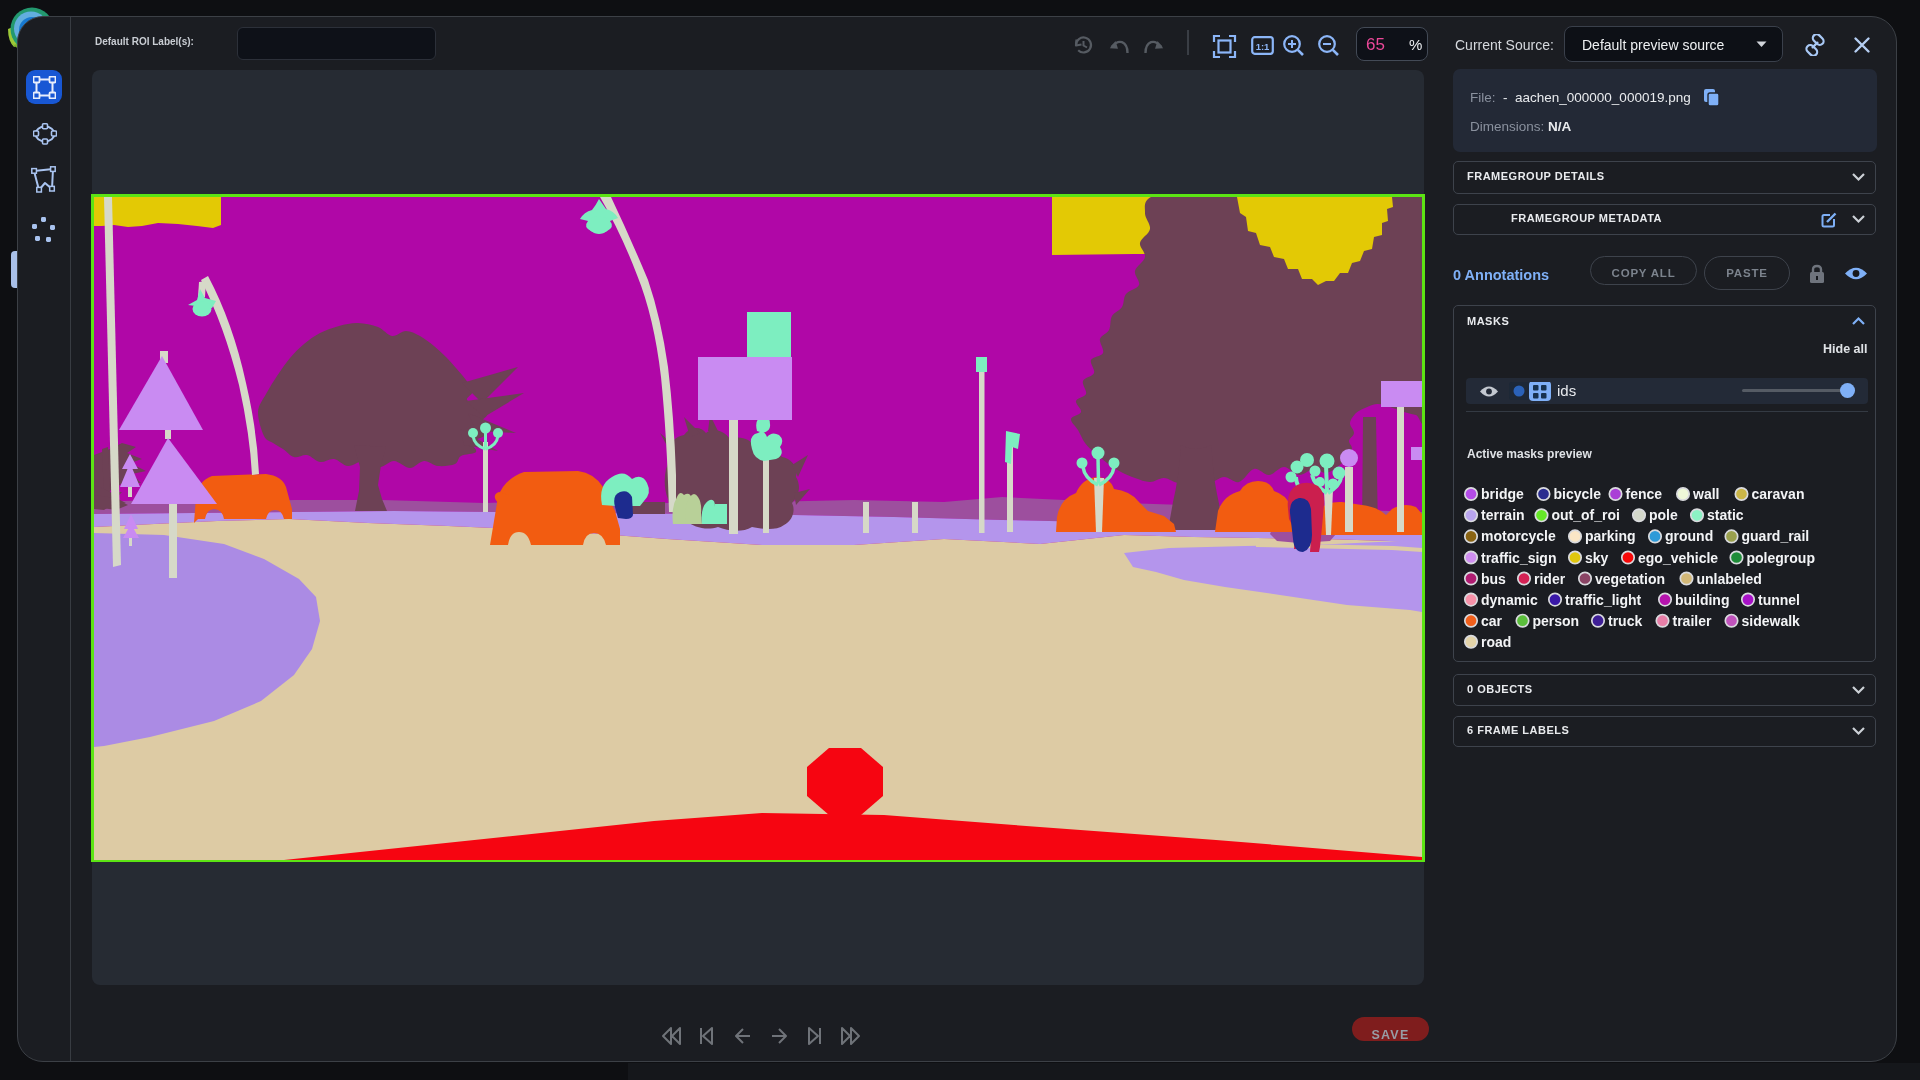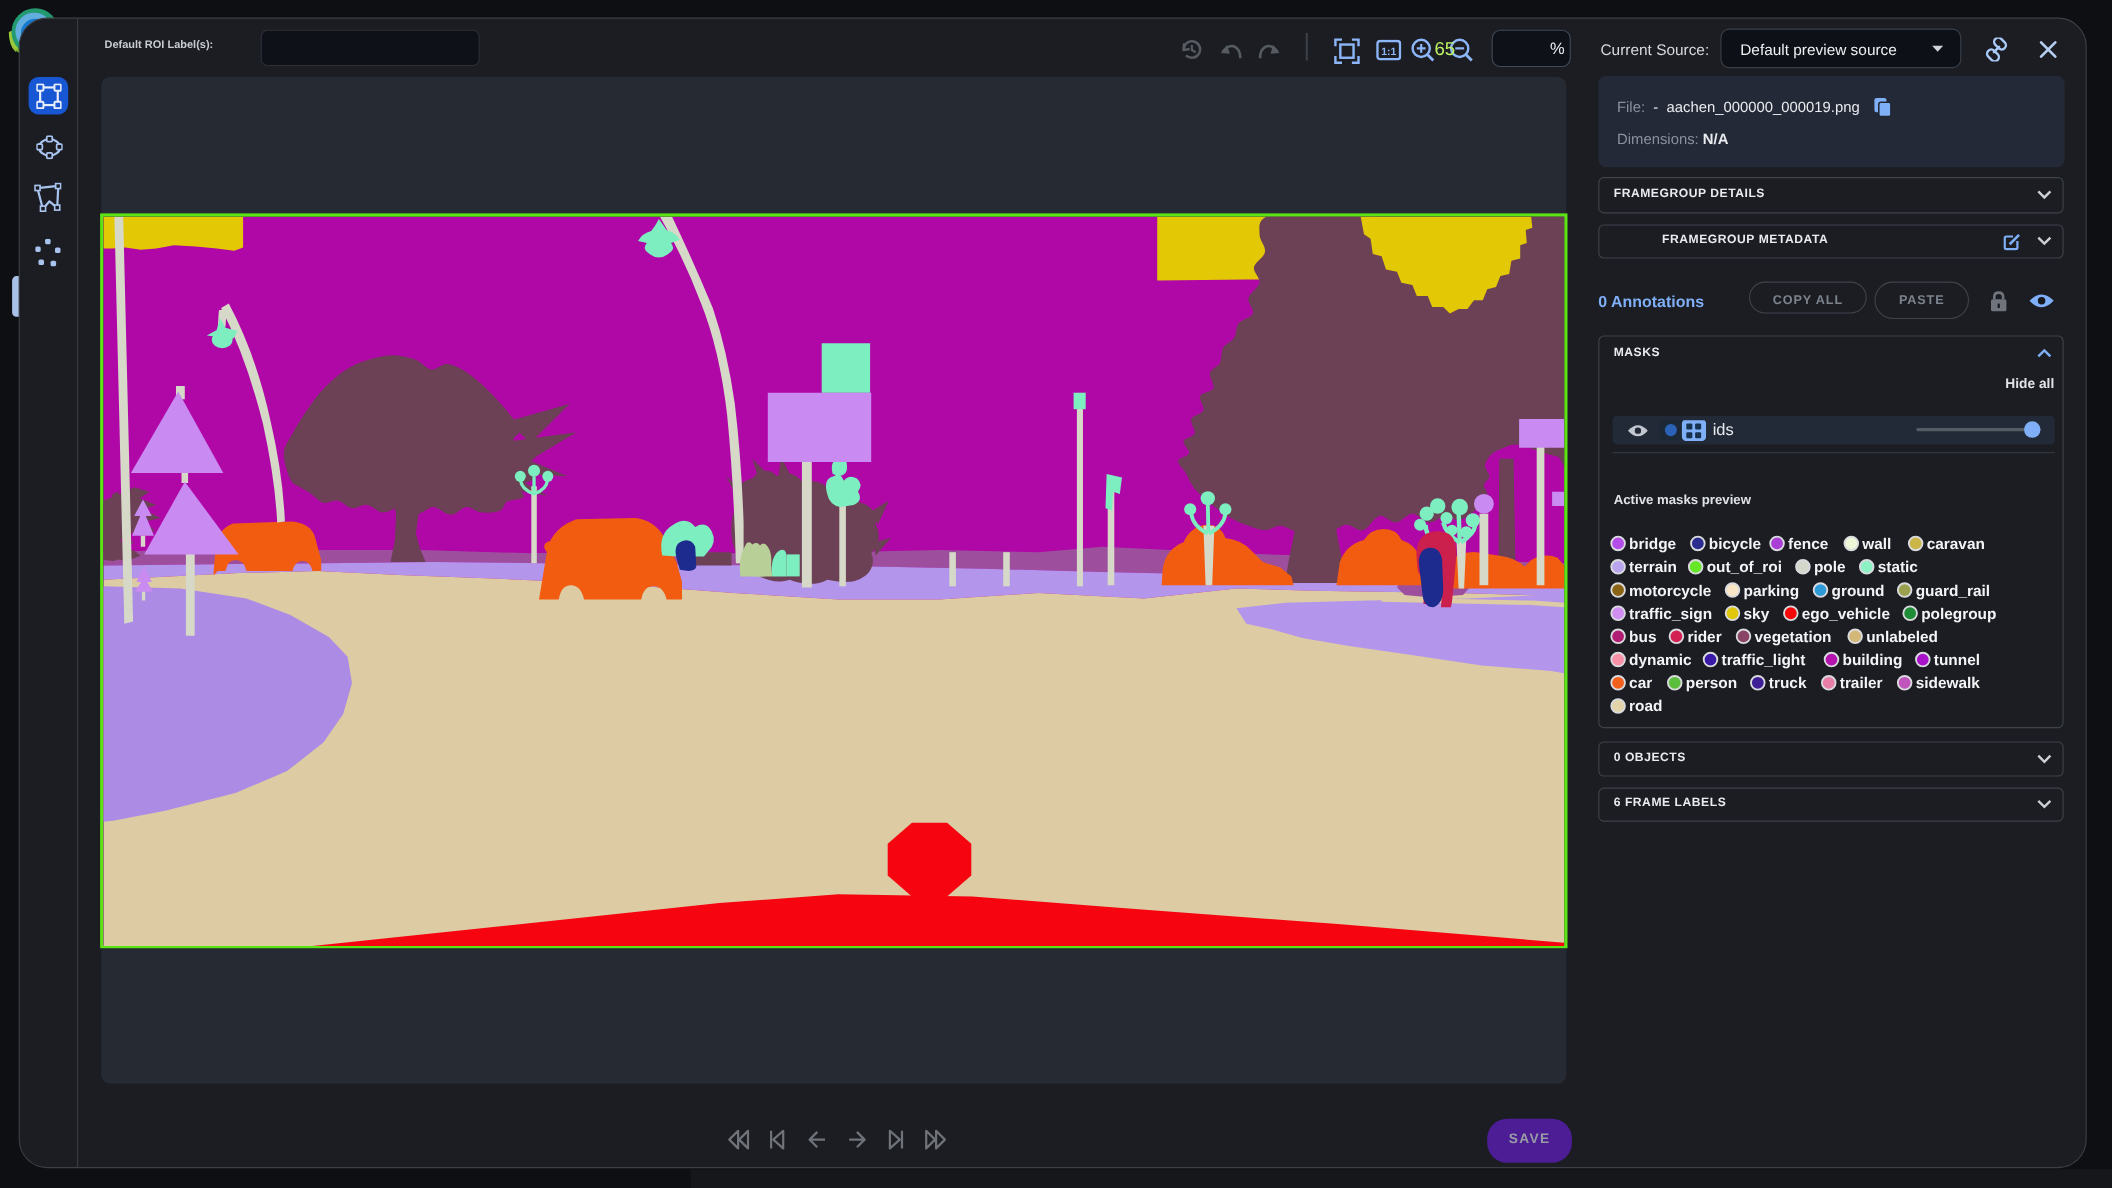--- a/index.html
+++ b/index.html
@@ -101,21 +101,21 @@
   <circle cx="10" cy="10" r="7.8" fill="none" stroke="#8cb6f8" stroke-width="2.2"></circle>
   <path d="M15.8,15.8 L21,21" stroke="#8cb6f8" stroke-width="2.6"></path>
   <path d="M6,10 L14,10 M10,6 L10,14" stroke="#8cb6f8" stroke-width="2"></path>
 </svg>
 <svg class="abs" style="left:1317px;top:34px" width="23" height="24" viewBox="0 0 23 24">
   <circle cx="10" cy="10" r="7.8" fill="none" stroke="#8cb6f8" stroke-width="2.2"></circle>
   <path d="M15.8,15.8 L21,21" stroke="#8cb6f8" stroke-width="2.6"></path>
   <path d="M6,10 L14,10" stroke="#8cb6f8" stroke-width="2"></path>
 </svg>
 <div class="abs" style="left:1356px;top:27px;width:72px;height:34px;background:#0e1118;border:1.5px solid #434a56;border-radius:8px;box-sizing:border-box;"></div>
-<div class="abs" style="left:1304px;top:35px;font-size:17px;color:#bef264;">65</div>
+<div class="abs" style="left:1366px;top:35px;font-size:17px;color:#ec4899;">65</div>
 <div class="abs" style="left:1409px;top:36px;font-size:15px;color:#eceef1;">%</div>
 <div class="abs" style="left:1455px;top:37px;font-size:14px;color:#d6d9de;">Current Source:</div>
 <div class="abs" style="left:1564px;top:26px;width:219px;height:36px;background:#0d1016;border:1px solid #3a404b;border-radius:8px;box-sizing:border-box;"></div>
 <div class="abs" style="left:1582px;top:37px;font-size:14px;color:#eef0f2;">Default preview source</div>
 <svg class="abs" style="left:1755px;top:40px" width="13" height="9" viewBox="0 0 13 9">
     <path d="M1.5,1.5 L6.5,7 L11.5,1.5 Z" fill="#d0d4da"></path>
   </svg>
 
 <svg class="abs" style="left:1804px;top:34px" width="22" height="22" viewBox="0 0 22 22">
   <g stroke="#a9c9f6" stroke-width="2.2" fill="none" stroke-linecap="round">
@@ -257,21 +257,21 @@
 <svg class="abs" style="left:655px;top:1022px" width="215" height="28" viewBox="0 0 215 28">
   <g stroke="#6f7379" stroke-width="2" fill="none" stroke-linejoin="round">
     <path d="M16,6 L8,14 L16,22 Z M25,6 L17,14 L25,22 Z"></path>
     <path d="M46,6 L46,22 M57,6 L48,14 L57,22 Z"></path>
     <path d="M95,14 L81,14 M88,7 L81,14 L88,21"></path>
     <path d="M117,14 L131,14 M124,7 L131,14 L124,21"></path>
     <path d="M165,6 L165,22 M154,6 L163,14 L154,22 Z"></path>
     <path d="M187,6 L195,14 L187,22 Z M196,6 L204,14 L196,22 Z"></path>
   </g>
 </svg>
-<div class="abs" style="left:1352px;top:1017px;width:77px;height:40px;background:#4c1d95;border-radius:18px;
+<div class="abs" style="left:1352px;top:1017px;width:77px;height:24px;background:#7f1d1d;border-radius:18px;
   color:#989da5;font-size:12.5px;font-weight:bold;letter-spacing:1.2px;line-height:36px;text-align:center;">SAVE</div>
 
 <div class="abs" style="left:1453px;top:69px;width:424px;height:83px;background:#232936;border-radius:7px;"></div>
 <div class="abs" style="left:1470px;top:90px;font-size:13.5px;color:#8a919e;">File: <span style="color:#e9ebee">&nbsp;-&nbsp; aachen_000000_000019.png</span></div>
 <svg class="abs" style="left:1703px;top:88px" width="18" height="20" viewBox="0 0 18 20">
   <rect x="1" y="1" width="11" height="13" rx="2" fill="#7fb0f7"></rect>
   <rect x="5" y="5" width="11" height="13" rx="2" fill="#7fb0f7" stroke="#212733" stroke-width="1.4"></rect>
 </svg>
 <div class="abs" style="left:1470px;top:119px;font-size:13.5px;color:#8a919e;">Dimensions: <span style="color:#e9ebee;font-weight:bold">N/A</span></div>
 

